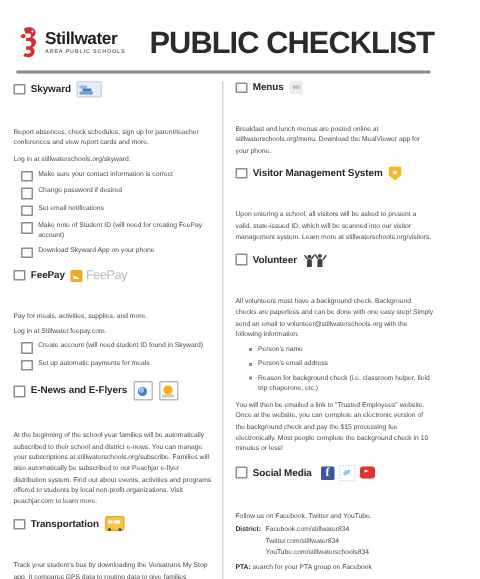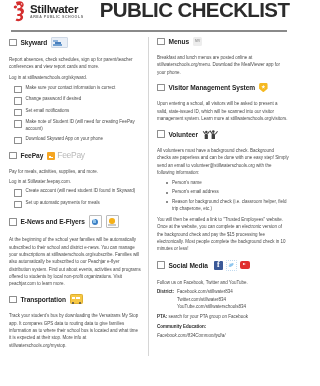--- a/index.html
+++ b/index.html
@@ -6,39 +6,39 @@
   body{
     width:298px;height:386px;overflow:hidden;
     background:#ffffff;
     font-family:"Liberation Sans", sans-serif;
     color:#3d3d3d;
     -webkit-font-smoothing:antialiased;
   }
   .page{width:298px;height:386px;position:relative;box-sizing:border-box;padding:0 9px;}
 
   
-  .header{display:flex;align-items:flex-start;padding:0 2px 4px 2px;gap:5px;}
+  .header{display:flex;align-items:center;padding:17px 2px 4px 2px;gap:5px;}
   .logo-wrap{display:flex;align-items:center;gap:3px;flex:0 0 auto;}
   .seahorse{width:16px;height:24px;position:relative;flex:0 0 auto;}
   .seahorse svg{display:block;}
   .logo-text{line-height:1;}
   .logo-name{font-size:11.5px;font-weight:bold;color:#1f1f1f;letter-spacing:-0.3px;display:block;}
   .logo-sub{font-size:3.6px;font-weight:bold;color:#6d6d6d;letter-spacing:0.55px;display:block;margin-top:1px;}
   .divider-vert{width:1px;height:21px;background:#c9c9c9;margin:0 4px 0 2px;}
   .title{font-size:20.5px;font-weight:bold;color:#2b2b2b;letter-spacing:-0.6px;line-height:1;white-space:nowrap;}
   .hrule{height:2px;background:#8a8a8a;margin:2px 2px 5px 2px;}
 
   
   .cols{display:flex;gap:0;}
   .col{width:50%;box-sizing:border-box;}
   .col-left{padding-right:7px;border-right:1px solid #d6d6d6;}
   .col-right{padding-left:8px;}
 
   .section{margin-bottom:7px;}
-  .sec-head{display:flex;align-items:center;gap:4px;margin-bottom:8px;}
+  .sec-head{display:flex;align-items:center;gap:4px;margin-bottom:19px;}
   .cb{width:5.5px;height:5.5px;border:1px solid #8e8e8e;background:#fff;flex:0 0 auto;border-radius:0.5px;}
   .sec-title{font-size:6.6px;font-weight:bold;color:#262626;letter-spacing:-0.05px;white-space:nowrap;}
   .p{font-size:4.5px;line-height:1.62;color:#4a4a4a;margin:0 0 3.5px 0;}
   .p.tight{margin-bottom:2.5px;}
   .item{display:flex;align-items:flex-start;gap:4px;margin:0 0 3px 5px;}
   .item .cb{margin-top:1px;}
   .item-txt{font-size:4.5px;line-height:1.5;color:#4a4a4a;}
   .bullets{margin:0 0 3.5px 9px;padding:0;list-style:none;}
   .bullets li{font-size:4.5px;line-height:1.55;color:#4a4a4a;margin-bottom:2.5px;position:relative;padding-left:6px;}
   .bullets li:before{content:"";position:absolute;left:0;top:2.6px;width:2px;height:2px;background:#8d8d8d;}

